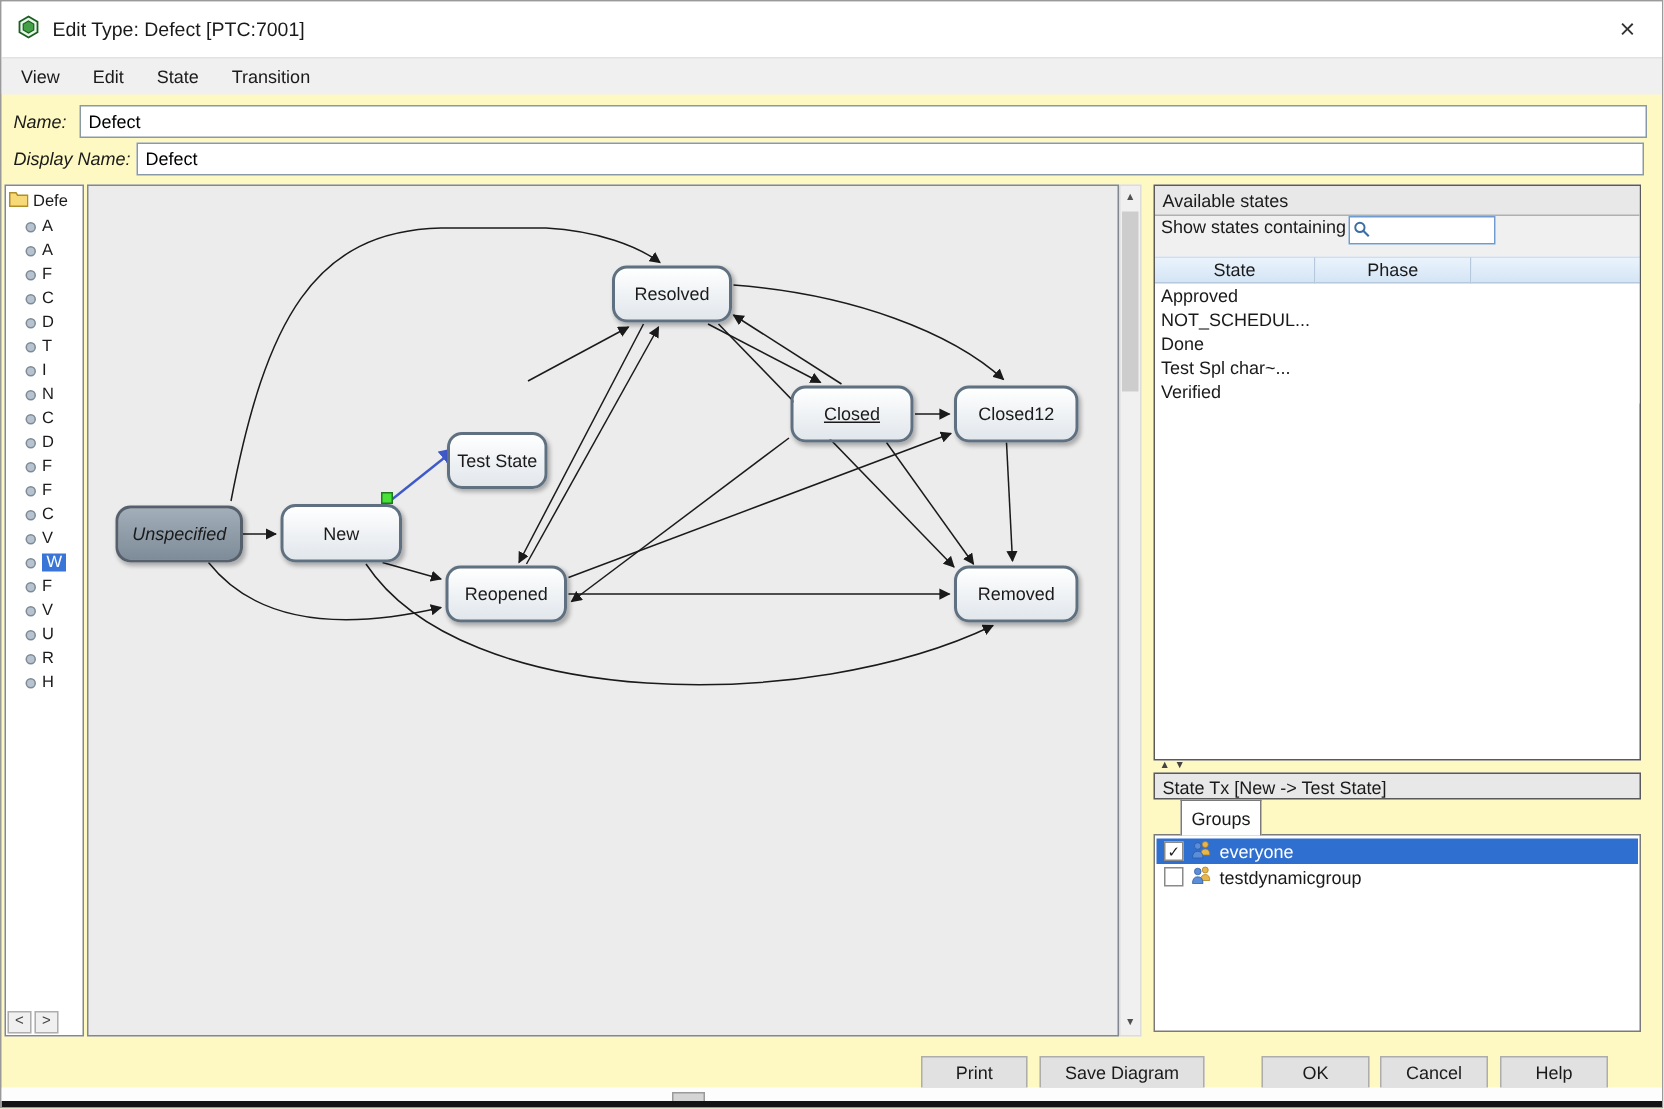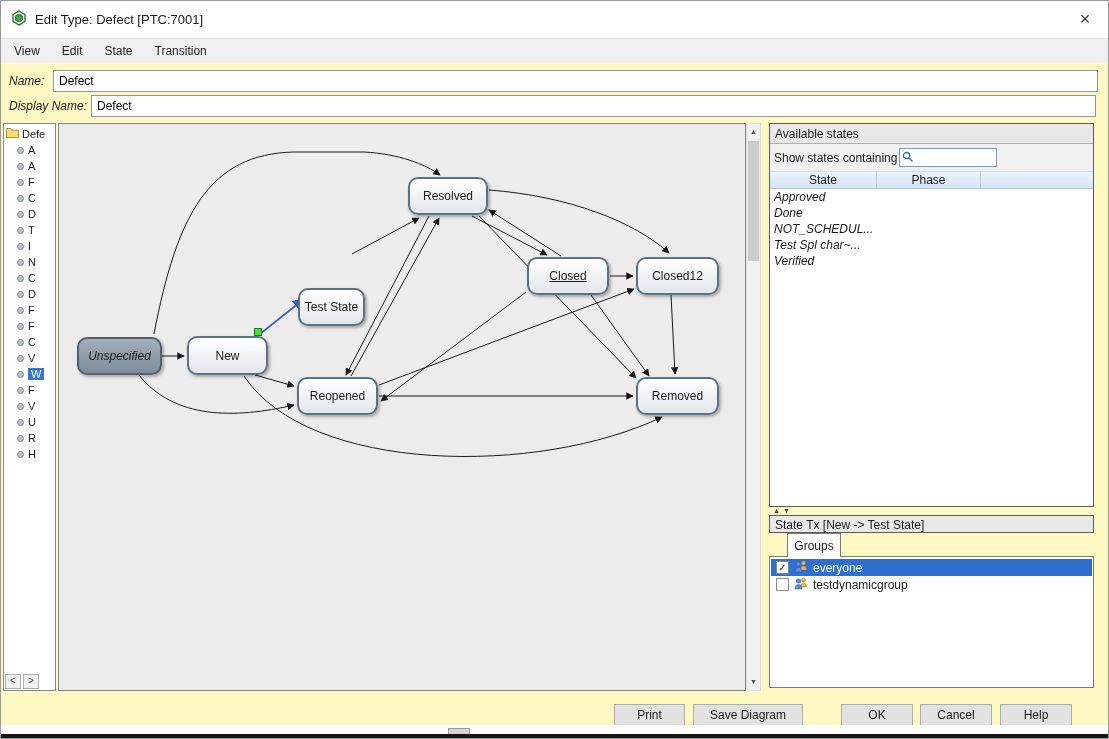--- a/index.html
+++ b/index.html
@@ -49,31 +49,31 @@
   #vscroll { position:absolute; left:745px; top:122px; width:15px; height:568px; background:#f0f0f0; border:1px solid #dcdcdc; }
   .vs-arrow { position:absolute; left:0; width:13px; height:16px; font-size:7px; text-align:center; line-height:16px; color:#505050; }
   #vs-up { top:0; }
   #vs-down { bottom:0; }
   #vs-thumb { position:absolute; left:1px; top:17px; width:11px; height:120px; background:#cdcdcd; }
 
   
   #right-panel { position:absolute; left:768px; top:122px; width:325px; height:568px; }
   #avail-box { position:absolute; top:0; left:0; width:325px; height:384px; border:1px solid #5a5a5a; background:#ffffff; }
   #avail-header { height:20px; background:#e8e8e8; border-bottom:1px solid #b0b0b0; padding:3px 5px; font-size:12px; }
-  #filter-row { height:27px; background:#f0f0f0; display:flex; align-items:center; padding-left:4px; gap:2px; }
+  #filter-row { height:27px; background:#f0f0f0; display:flex; padding-left:4px; gap:2px; }
   #filter-label { font-size:12px; }
   #filter-input-wrap { position:relative; width:98px; height:19px; }
   #filter-input { width:98px; height:19px; background:#fff; border:1px solid #6f9bd1; padding:1px 3px 1px 18px; font-size:11px; font-family:"Liberation Sans", sans-serif; }
   #filter-magnifier { position:absolute; left:3px; top:3px; }
   #states-table-header { height:18px; display:flex; }
   .th { background:linear-gradient(#eaf3fc,#d5e5f5); border-right:1px solid #b5c8dc; border-bottom:1px solid #b5c8dc; border-top:1px solid #cfdded; font-size:12px; display:flex; align-items:center; justify-content:center; }
   #th-state { width:107px; }
   #th-phase { width:104px; }
   #th-fill { flex:1; border-right:none; }
-  #states-rows { background:#fff;font-style:italic; }
+  #states-rows { background:#fff; }
   .srow { height:16px; padding-left:4px; font-size:12px; display:flex; align-items:center; }
 
   #splitter { position:absolute; top:384px; left:0; width:325px; height:8px; display:flex; align-items:center; padding-left:4px; gap:3px; }
   .split-arrow { font-size:7px; color:#444; line-height:8px; }
 
   #statetx-header { position:absolute; top:392px; left:0; width:325px; height:18px; background:#e8e8e8; border:1px solid #5a5a5a; padding:2px 5px; font-size:12px; }
   #groups-tab { position:absolute; top:410px; left:2px; width:54px; height:24px; background:#ffffff; border:1px solid #7a7a7a; border-bottom:none; display:flex; align-items:center; justify-content:center; font-size:12px; z-index:2;margin-left:16px; }
   #groups-content { position:absolute; top:433px; left:0; width:325px; height:132px; background:#ffffff; border:1px solid #7a7a7a; padding-top:2px; }
   .grow { height:17px; display:flex; align-items:center; gap:5px; padding-left:5px; margin:0 1px; font-size:12px; }
   .grow.selected { background:#2f6fd0; color:#ffffff; }
@@ -280,22 +280,22 @@
           </span>
         </span>
       </div>
       <div id="states-table-header">
         <div class="th" id="th-state">State</div>
         <div class="th" id="th-phase">Phase</div>
         <div class="th" id="th-fill"></div>
       </div>
       <div id="states-rows">
         <div class="srow">Approved</div>
+        <div class="srow">NOT_SCHEDUL...</div>
         <div class="srow">Done</div>
-        <div class="srow">NOT_SCHEDUL...</div>
         <div class="srow">Test Spl char~...</div>
         <div class="srow">Verified</div>
       </div>
     </div>
 
     <div id="splitter">
       <span class="split-arrow">▲</span>
       <span class="split-arrow">▼</span>
     </div>
 

